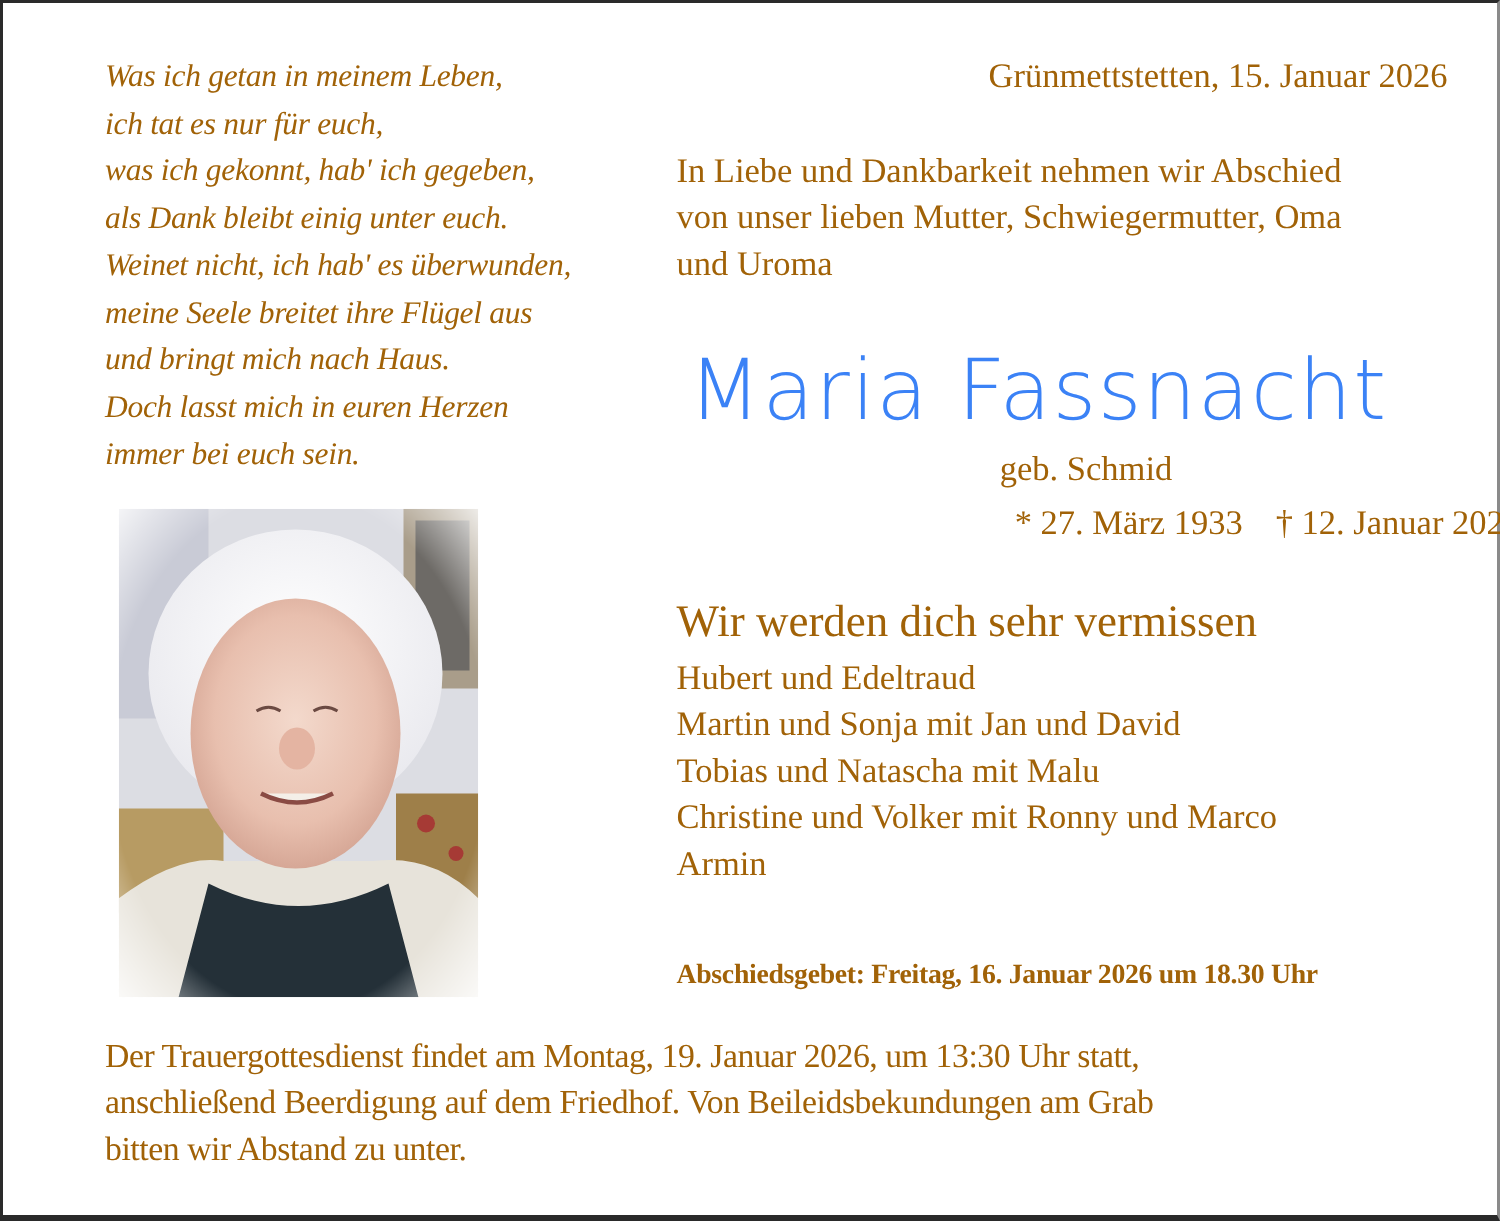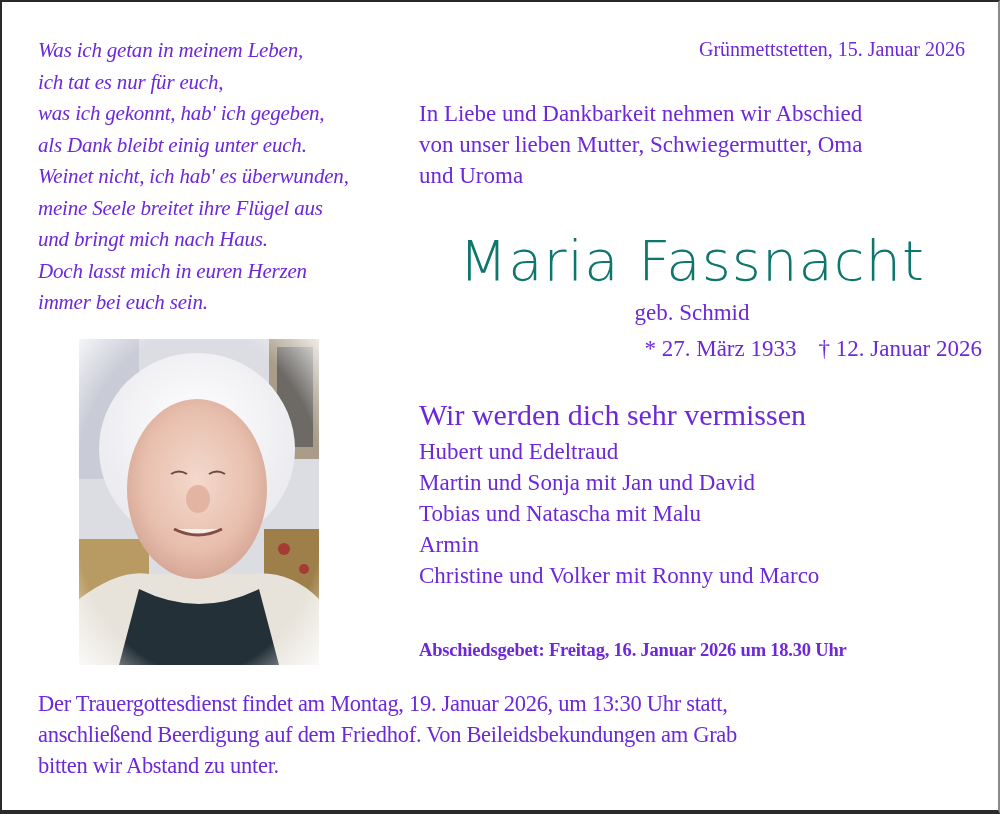--- a/index.html
+++ b/index.html
@@ -6,39 +6,39 @@
     body { width: 1000px; height: 814px; position: relative; overflow: hidden; }
     .frame {
       position: absolute; left: 0; top: 0; width: 1000px; height: 814px;
       box-sizing: border-box;
       border-top: 2px solid #2a2a2a;
       border-left: 2px solid #2a2a2a;
       border-right: 2px solid #8a8a8a;
       border-bottom: 4px solid #2a2a2a;
       background: #fff;
     }
-    .serif { font-family: "Liberation Serif", "DejaVu Serif", serif; color: #6d28d9; }
+    .serif { font-family: "Liberation Serif", "DejaVu Serif", serif; color: #a16207; margin-left: 32px; }
     .poem {
       position: absolute; left: 36px; top: 33px;
       font-style: italic; font-size: 21px; line-height: 31.5px;
       letter-spacing: -0.2px;
     }
     .poem div { white-space: nowrap; }
     .place-date {
       position: absolute; right: 33px; top: 36px;
-      font-size: 20px; white-space: nowrap;
+      font-size: 23px; white-space: nowrap;
     }
     .intro {
       position: absolute; left: 417px; top: 96px;
       font-size: 23px; line-height: 31px; white-space: nowrap;
     }
     .name {
       position: absolute; left: 400px; width: 580px; top: 226px; text-align: center;
       font-family: "DejaVu Sans", sans-serif; font-weight: 300;
-      font-size: 56px; letter-spacing: 1px; color: #0f766e; white-space: nowrap;
+      font-size: 56px; letter-spacing: 1px; color: #3b82f6; white-space: nowrap;
       font-stretch: condensed;
     }
     .maiden {
       position: absolute; left: 400px; width: 580px; top: 298px; text-align: center;
       font-size: 23px;
     }
     .dates {
       position: absolute; left: 400px; width: 580px; top: 334px; text-align: right;
       font-size: 23px; white-space: nowrap;
     }
@@ -128,22 +128,22 @@
       <path d="M95 190 Q119 202 143 190" stroke="#8a4b44" stroke-width="3" fill="#f4efe8"></path>
     </svg>
   </div>
 
   <div class="miss serif">Wir werden dich sehr vermissen</div>
 
   <div class="family serif">
     <div>Hubert und Edeltraud</div>
     <div>Martin und Sonja mit Jan und David</div>
     <div>Tobias und Natascha mit Malu</div>
+    <div>Christine und Volker mit Ronny und Marco</div>
     <div>Armin</div>
-    <div>Christine und Volker mit Ronny und Marco</div>
   </div>
 
   <div class="prayer serif">Abschiedsgebet: Freitag, 16. Januar 2026 um 18.30 Uhr</div>
 
   <div class="service serif">
     <div>Der Trauergottesdienst findet am Montag, 19. Januar 2026, um 13:30 Uhr statt,</div>
     <div>anschließend Beerdigung auf dem Friedhof. Von Beileidsbekundungen am Grab</div>
     <div>bitten wir Abstand zu unter.</div>
   </div>
 

